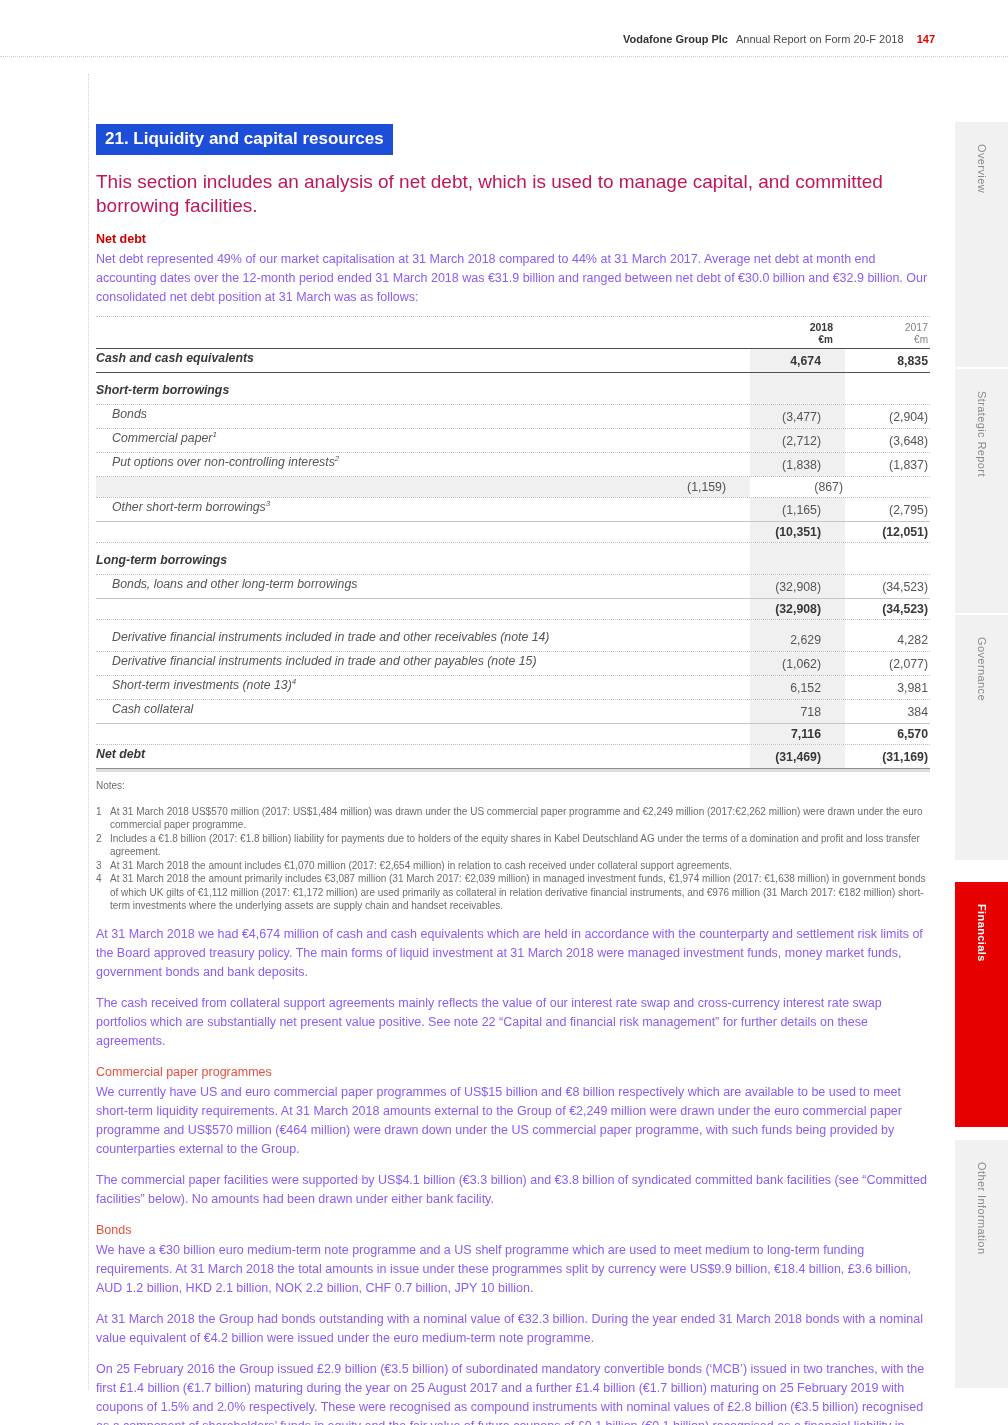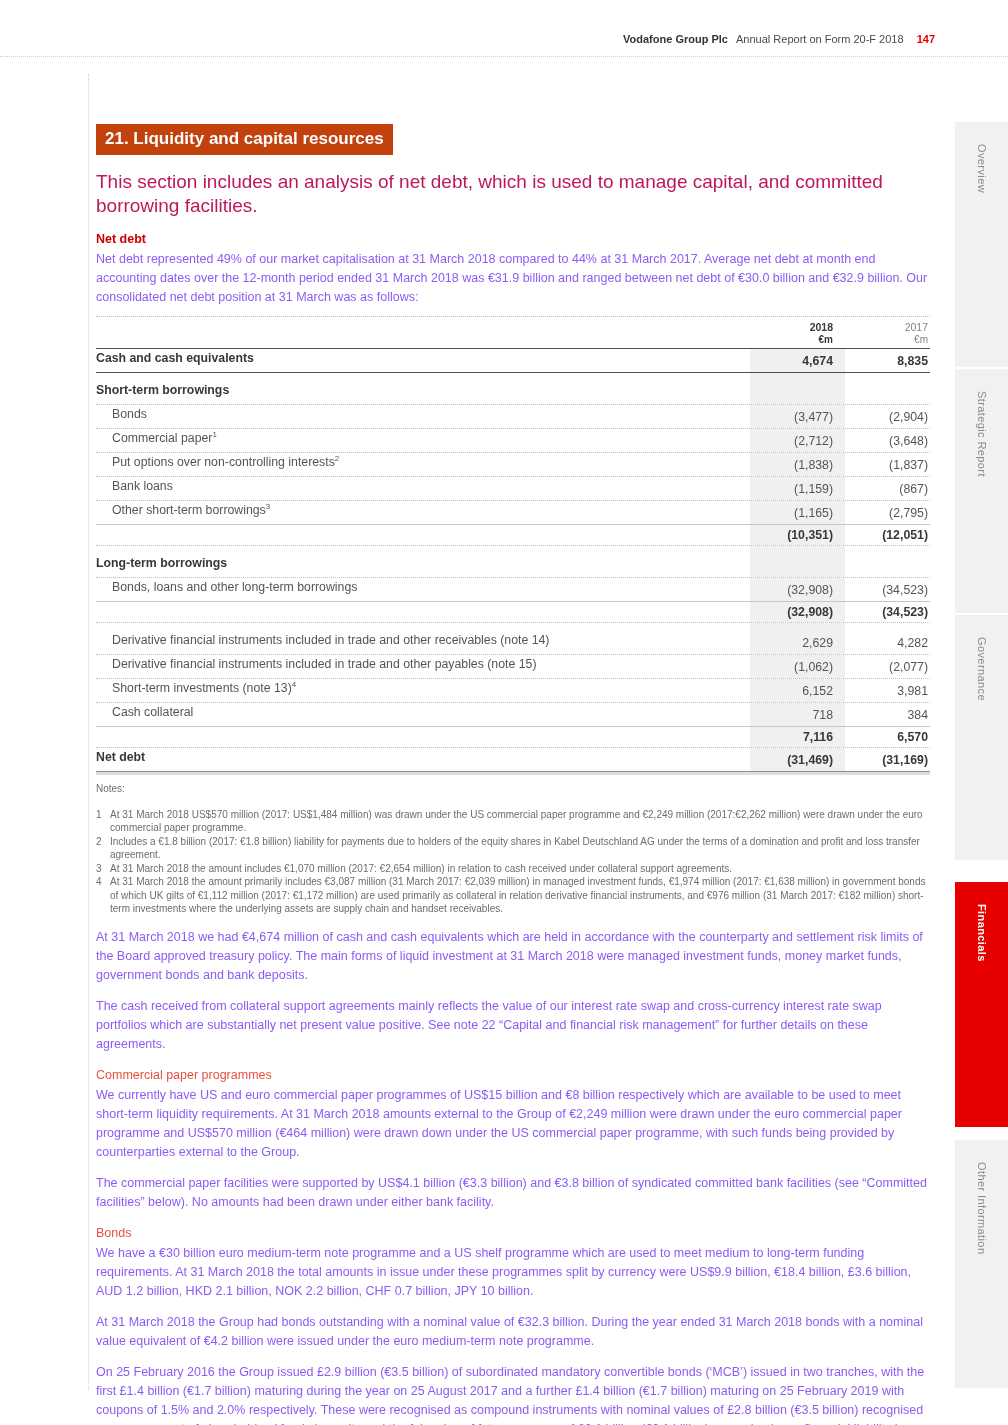--- a/index.html
+++ b/index.html
@@ -38,21 +38,21 @@
     writing-mode:vertical-rl;
     font-size:11px; color:#8a8a8a; letter-spacing:0.4px; white-space:nowrap;
   }
   .side-tab.active { background:#e60000; }
   .side-tab.active .tab-label { color:#ffffff; font-weight:bold; }
 
   
   .content { position:absolute; left:96px; top:124px; width:834px; }
 
   .section-title {
-    display:inline-block; background:#c2410c; color:#fff;
+    display:inline-block; background:#1d4ed8; color:#fff;
     font-size:17px; font-weight:bold; padding:5px 9px 6px 9px;
   }
   .section-intro {
     margin-top:15px; font-size:19px; line-height:24px; color:#be185d;
   }
   .red-subhead { margin-top:14px; font-size:12.5px; font-weight:bold; color:#cc0000; }
   .sub-subhead { font-size:12.5px; color:#e8503f; margin-top:14px; margin-bottom:2px; }
 
   p.body-text {
     margin:4px 0 0 0; font-size:12.5px; line-height:19px; color:#8b5cf6;
@@ -69,22 +69,22 @@
     align-items:end;
   }
   .t-head .h-col { text-align:right; padding:5px 12px 3px 0; line-height:11.5px; }
   .t-head .h-col.y2017 { padding-right:2px; }
   .t-head .year { font-size:10.5px; font-weight:bold; color:#3a3a3a; display:block; }
   .t-head .y2017 .year { font-weight:normal; color:#848484; }
   .t-head .unit { font-size:10px; color:#848484; display:block; }
   .t-head .unit.u2018 { font-weight:bold; color:#3a3a3a; }
 
   .t-row { min-height:20px; font-size:12.3px; color:#555; }
-  .t-row .c-label { padding:2px 6px 6px 0; line-height:15px; }
-  .t-row .c2018 { background:#f0f0f0; text-align:right; padding:2px 12px 2px 4px; align-self:stretch; display:flex; align-items:center; justify-content:flex-end; }
+  .t-row .c-label { padding:2px 6px 6px 0; line-height:15px;font-style:italic; }
+  .t-row .c2018 { background:#f0f0f0; text-align:right; padding:2px 24px 2px 4px; align-self:stretch; display:flex; align-items:center; justify-content:flex-end; }
   .t-row .c2017 { text-align:right; padding:2px 2px 2px 4px; }
   .t-row sup { font-size:8px; vertical-align:super; line-height:0; }
 
   .t-row.item { border-bottom:1px dotted #bdbdbd; }
   .t-row.item .c-label { padding-left:16px; }
   .t-row.item.div-solid { border-bottom:1px solid #c6c6c6; }
   .t-row.group { border-bottom:1px dotted #bdbdbd; font-weight:bold; color:#383838; }
   .t-row.bold { border-bottom:1px solid #4f4f4f; font-weight:bold; color:#383838; }
   .t-row.subtotal { border-bottom:1px dotted #bdbdbd; font-weight:bold; color:#383838; }
   .t-row.total {
@@ -175,21 +175,20 @@
           <div class="c-label">Commercial paper<sup>1</sup></div>
           <div class="c2018">(2,712)</div>
           <div class="c2017">(3,648)</div>
         </div>
         <div class="t-row item">
           <div class="c-label">Put options over non-controlling interests<sup>2</sup></div>
           <div class="c2018">(1,838)</div>
           <div class="c2017">(1,837)</div>
         </div>
         <div class="t-row item">
-          <div class="c-label">Bank loans</div>
           <div class="c2018">(1,159)</div>
           <div class="c2017">(867)</div>
         </div>
         <div class="t-row item div-solid">
           <div class="c-label">Other short-term borrowings<sup>3</sup></div>
           <div class="c2018">(1,165)</div>
           <div class="c2017">(2,795)</div>
         </div>
         <div class="t-row subtotal">
           <div class="c-label"></div>

